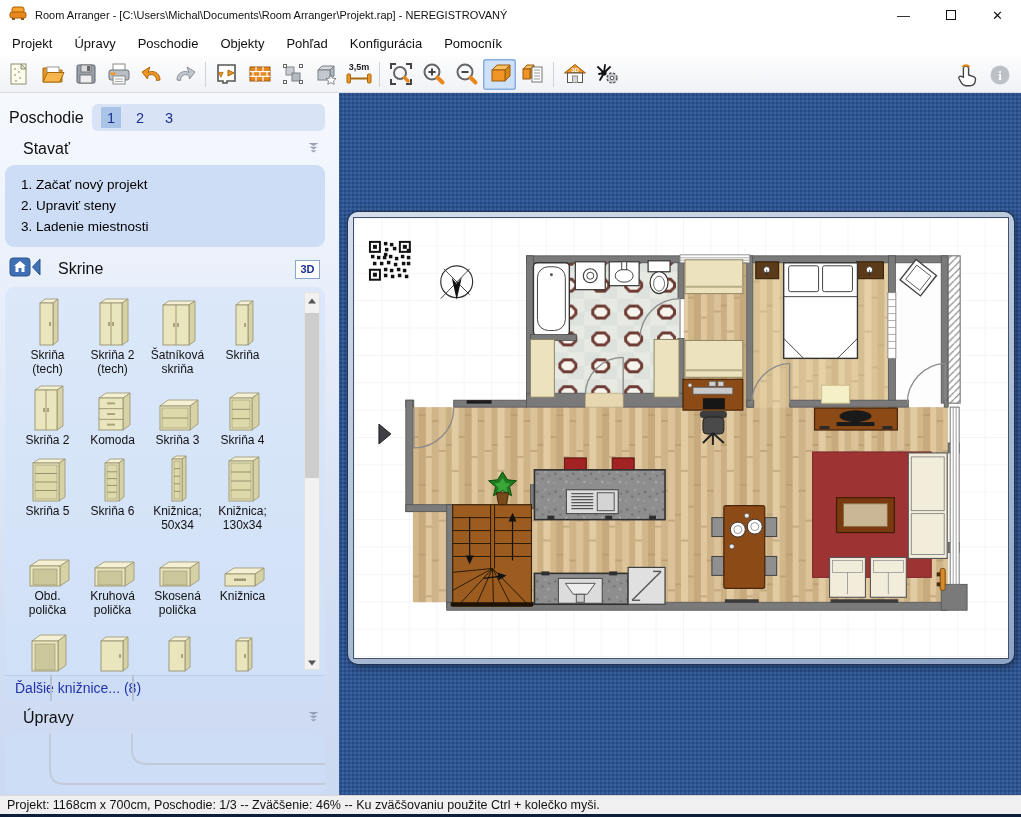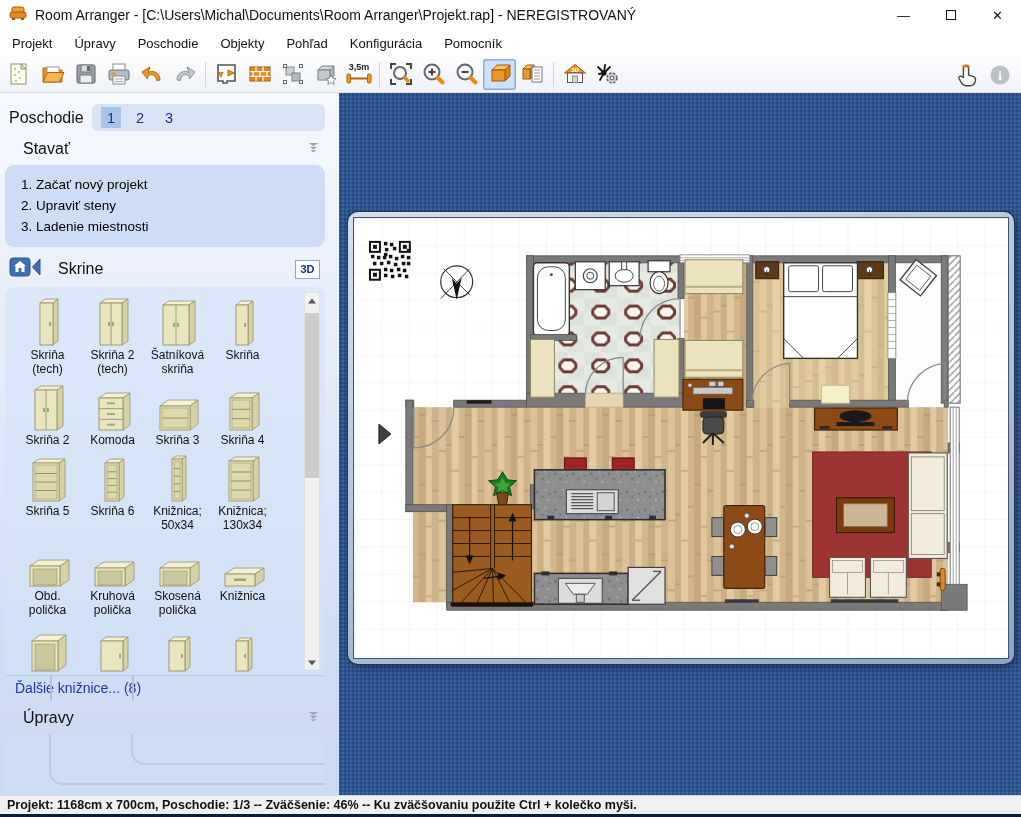--- a/index.html
+++ b/index.html
@@ -3,21 +3,21 @@
 <meta charset="utf-8">
 <style>
   * { box-sizing: border-box; }
   html,body { margin:0; padding:0; background:#444; }
   .app{
     position:relative; width:1021px; height:817px; overflow:hidden;
     background:#fff; font-family:"Liberation Sans", sans-serif; color:#111;
   }
   
   .titlebar{ height:30px; display:flex; align-items:center; padding-left:9px; background:#fff; }
-  .app-title{ font-size:14px; margin-left:8px; white-space:nowrap; }
+  .app-title{ font-size:11px; margin-left:8px; white-space:nowrap; }
   .win-controls{ margin-left:auto; display:flex; height:30px; }
   .win-btn{ width:47px; height:30px; display:flex; align-items:center; justify-content:center; font-size:13px; color:#111; }
   .max-glyph{ width:10px; height:10px; border:1.2px solid #111; display:block; }
   
   .menubar{ height:26px; display:flex; align-items:center; background:#fff; font-size:13px; padding-left:1px; }
   .menu-item{ padding:4px 11px; }
   
   .toolbar{ height:37px; background:linear-gradient(#fdfdfe,#f0f2f6); border-bottom:1px solid #d8dbe0;
             display:flex; align-items:center; padding-left:3px; position:relative; }
   .tb{ width:33px; height:31px; display:flex; align-items:center; justify-content:center; border-radius:3px; }
@@ -66,21 +66,21 @@
     background-color:#2f5590;
     background-image:radial-gradient(#26487e 1px, transparent 1.3px), radial-gradient(#3b62a0 1px, transparent 1.3px);
     background-size:4px 4px; background-position:0 0, 2px 2px; }
   .plan-window{ position:absolute; left:9px; top:119px; width:666px; height:452px; border-radius:10px;
     background:linear-gradient(160deg,#d6dfeb,#8ea4c4); box-shadow:0 0 0 1px #1e3355, 2px 3px 9px rgba(0,0,0,.4);
     padding:5px; }
   .plan-inner{ width:100%; height:100%; background:#fff; border:1px solid #41526b; overflow:hidden; }
   .plan-inner svg{ display:block; width:100%; height:100%; }
   
   .statusbar{ position:absolute; left:0; right:0; bottom:3px; height:19px; background:#f0f0f0; border-top:1px solid #d9d9d9;
-              display:flex; align-items:center; padding-left:7px; font-size:12.5px;font-weight:bold; }
+              display:flex; align-items:center; padding-left:7px; font-size:12.5px; }
   .bottom-edge{ position:absolute; left:0; right:0; bottom:0; height:3px; background:#0e1d38; }
 </style>
 </head>
 <body>
 
 <div class="app">
 
   <div class="titlebar">
     <span>
       <svg width="18" height="16" viewBox="0 0 18 16">

